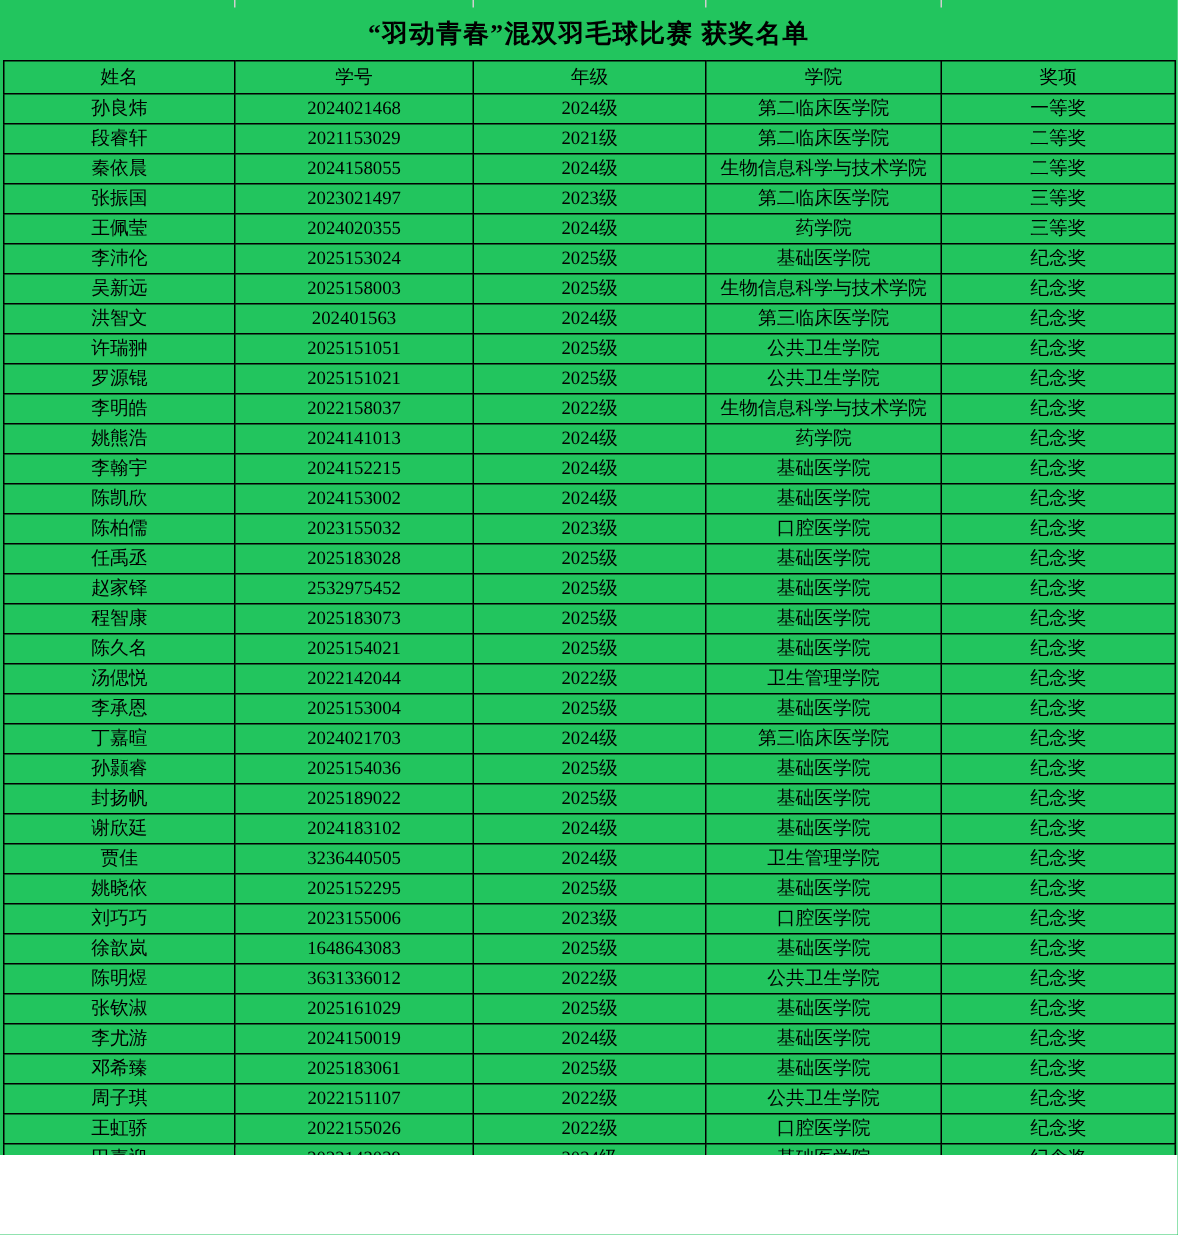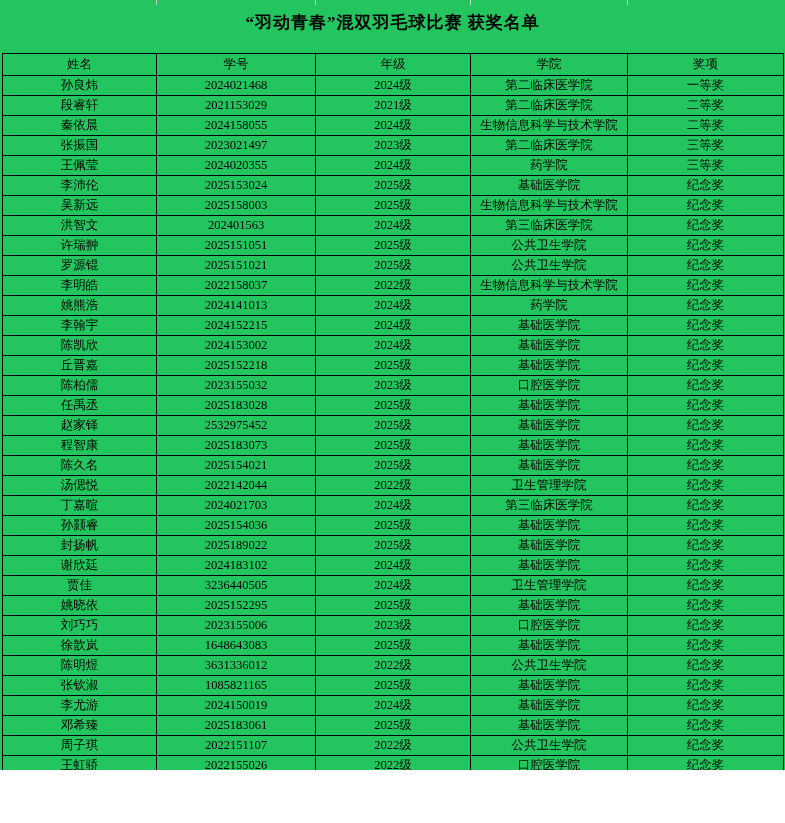--- a/index.html
+++ b/index.html
@@ -30,21 +30,21 @@
     display:flex;
     align-items:center;
     justify-content:center;
     font-size:17px;
     font-weight:bold;
     letter-spacing:1px;
     white-space:nowrap;
   }
   table.award{
     position:absolute;
-    top:53px;left:2px;
+    top:40px;left:2px;
     width:781px;
     border-collapse:collapse;
     table-layout:fixed;
   }
   table.award th,
   table.award td{
     border:1px solid #000000;
     padding:0;
     text-align:center;
     vertical-align:middle;
@@ -202,27 +202,20 @@
     </tr>
 
     <tr>
       <td>陈凯欣</td>
       <td>2024153002</td>
       <td>2024级</td>
       <td>基础医学院</td>
       <td>纪念奖</td>
     </tr>
 
-    <tr>
-      <td>丘晋嘉</td>
-      <td>2025152218</td>
-      <td>2025级</td>
-      <td>基础医学院</td>
-      <td>纪念奖</td>
-    </tr>
 
     <tr>
       <td>陈柏儒</td>
       <td>2023155032</td>
       <td>2023级</td>
       <td>口腔医学院</td>
       <td>纪念奖</td>
     </tr>
 
     <tr>
@@ -258,20 +251,27 @@
     </tr>
 
     <tr>
       <td>汤偲悦</td>
       <td>2022142044</td>
       <td>2022级</td>
       <td>卫生管理学院</td>
       <td>纪念奖</td>
     </tr>
 
+    <tr>
+      <td>李承恩</td>
+      <td>2025153004</td>
+      <td>2025级</td>
+      <td>基础医学院</td>
+      <td>纪念奖</td>
+    </tr>
 
 
     <tr>
       <td>丁嘉暄</td>
       <td>2024021703</td>
       <td>2024级</td>
       <td>第三临床医学院</td>
       <td>纪念奖</td>
     </tr>
 
@@ -334,21 +334,21 @@
     <tr>
       <td>陈明煜</td>
       <td>3631336012</td>
       <td>2022级</td>
       <td>公共卫生学院</td>
       <td>纪念奖</td>
     </tr>
 
     <tr>
       <td>张钦淑</td>
-      <td>1085821165</td>
+      <td>2025161029</td>
       <td>2025级</td>
       <td>基础医学院</td>
       <td>纪念奖</td>
     </tr>
 
     <tr>
       <td>李尤游</td>
       <td>2024150019</td>
       <td>2024级</td>
       <td>基础医学院</td>

